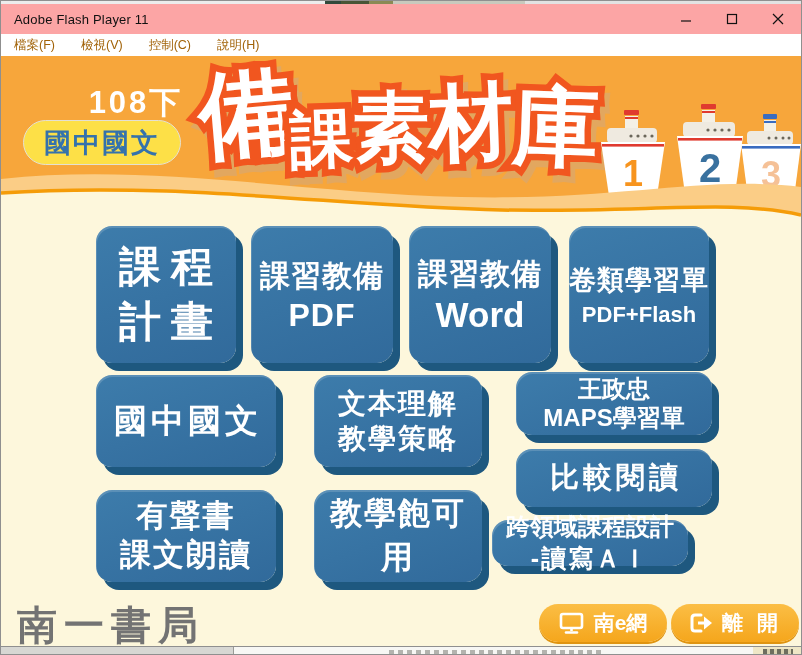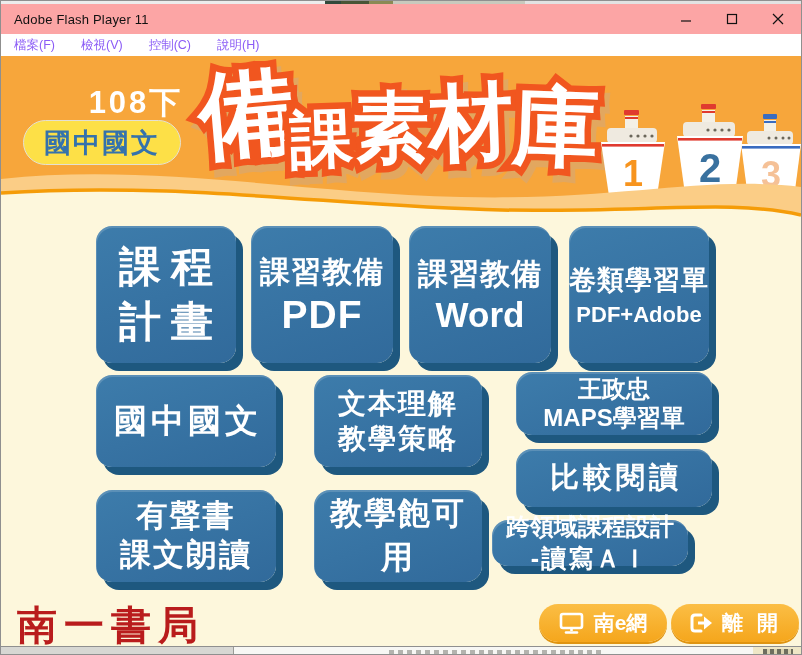--- a/index.html
+++ b/index.html
@@ -10,21 +10,21 @@
   
   .desktop-strip { height:3px; width:100%;
     background:linear-gradient(to right,#ececec 0 40.5%,#31493b 40.5% 42.5%,#485536 42.5% 46%,#8a8a55 46% 49%,#c8c9bd 49% 65.5%,#e2e2e2 65.5% 100%); }
 
   
   .titlebar { height:30px; background:#fca5a5; display:flex; align-items:center; }
   .win-title { font-size:13px; color:#111; padding-left:13px; flex:1; letter-spacing:.2px; }
   .win-controls { display:flex; height:100%; }
   .win-btn { width:46px; height:100%; display:flex; align-items:center; justify-content:center; cursor:default; }
   .menubar { height:22px; background:#fff; display:flex; align-items:center; gap:26px; padding-left:13px; }
-  .menu-item { font-size:12.5px; color:#8b5cf6; }
+  .menu-item { font-size:12.5px; color:#a16207; }
 
   
   .stage { position:relative; width:800px; height:590px; background:#FDF7DC; overflow:hidden; }
   .header-bg { position:absolute; left:0; top:0; width:100%; height:145px; background:#F7A63B; }
   .wave-svg { position:absolute; left:0; top:103px; width:800px; height:72px; }
 
   .semester { position:absolute; left:60px; top:26px; width:150px; text-align:center;
     color:#fff; font-size:31px; font-weight:700; letter-spacing:3px; }
   .subject-pill { position:absolute; left:22px; top:64px; width:158px; height:45px;
     background:#fde047; border-radius:23px; border:1px solid #e4e0d2;
@@ -48,36 +48,36 @@
   .ship { position:absolute; cursor:pointer; }
 
   
   .tile { position:absolute; background:linear-gradient(160deg,#3d7cab,#316a9b);
     border-radius:16px; box-shadow:7px 8px 0 #1E587F, inset 1px 2px 0 rgba(255,255,255,.16);
     display:flex; flex-direction:column; align-items:center; justify-content:center;
     color:#fff; font-weight:700; text-align:center; cursor:pointer; }
   .tile span { display:block; }
   .t-course .l0 { font-size:42px; letter-spacing:10px; margin-left:10px; line-height:1.3; }
   .t-pdf .l0, .t-word .l0 { font-size:30px; letter-spacing:1px; }
-  .t-pdf .l1 { font-size:39px; letter-spacing:1px; }
+  .t-pdf .l1 { font-size:32px; letter-spacing:1px; }
   .t-word .l1 { font-size:35px; }
   .t-ws .l0 { font-size:27px; letter-spacing:1px; }
   .t-ws .l1 { font-size:22px; margin-top:4px; }
   .t-aids .l0 { font-size:33px; letter-spacing:4px; margin-left:4px; }
   .t-comp .l0 { font-size:28px; letter-spacing:2px; line-height:1.25; }
   .t-maps .l0 { font-size:24px; line-height:1.2; }
   .t-read .l0 { font-size:29px; letter-spacing:4px; margin-left:4px; }
   .t-audio .l0 { font-size:31px; letter-spacing:2px; line-height:1.25; }
   .t-bao .l0 { font-size:32px; letter-spacing:2px; }
   .t-cross .l0 { font-size:24px; line-height:1.25; }
   .t-cross .l1 { font-size:25px; letter-spacing:2px; }
 
   
   .brand { position:absolute; left:16px; top:542px; font-family:"Liberation Serif","DejaVu Serif",serif;
-    font-weight:700; font-size:40px; color:#b91c1c; letter-spacing:7px; }
+    font-weight:700; font-size:40px; color:#737373; letter-spacing:7px; }
   .pill-btn { position:absolute; top:548px; height:38px; border-radius:19px;
     background:linear-gradient(#FBBE45,#F5A61C); box-shadow:0 2px 0 #E09410;
     display:flex; align-items:center; justify-content:center; gap:8px;
     color:#fff; font-weight:700; font-size:21px; cursor:pointer; }
   .btn-nan { left:538px; width:128px; }
   .btn-exit { left:670px; width:128px; letter-spacing:4px; }
 
   
   .taskstrip { position:relative; height:10px; width:100%; border-top:1px solid #8f8f8f;
     background:linear-gradient(to right,#d7d7d3 0 29%,#f7f7f4 29% 94%,#efe7c6 94% 100%); }
@@ -197,21 +197,21 @@
     <div class="tile t-pdf" style="left:250px; top:170px; width:142px; height:137px;">
       <span class="l0">課習教備</span>
       <span class="l1">PDF</span>
     </div>
     <div class="tile t-word" style="left:408px; top:170px; width:142px; height:137px;">
       <span class="l0">課習教備</span>
       <span class="l1">Word</span>
     </div>
     <div class="tile t-ws" style="left:568px; top:170px; width:140px; height:137px;">
       <span class="l0">卷類學習單</span>
-      <span class="l1">PDF+Adobe</span>
+      <span class="l1">PDF+Flash</span>
     </div>
 
     <div class="tile t-aids" style="left:95px; top:319px; width:180px; height:92px;">
       <span class="l0">國中國文</span>
     </div>
     <div class="tile t-comp" style="left:313px; top:319px; width:168px; height:92px;">
       <span class="l0">文本理解</span>
       <span class="l0">教學策略</span>
     </div>
     <div class="tile t-maps" style="left:515px; top:316px; width:196px; height:63px;">

